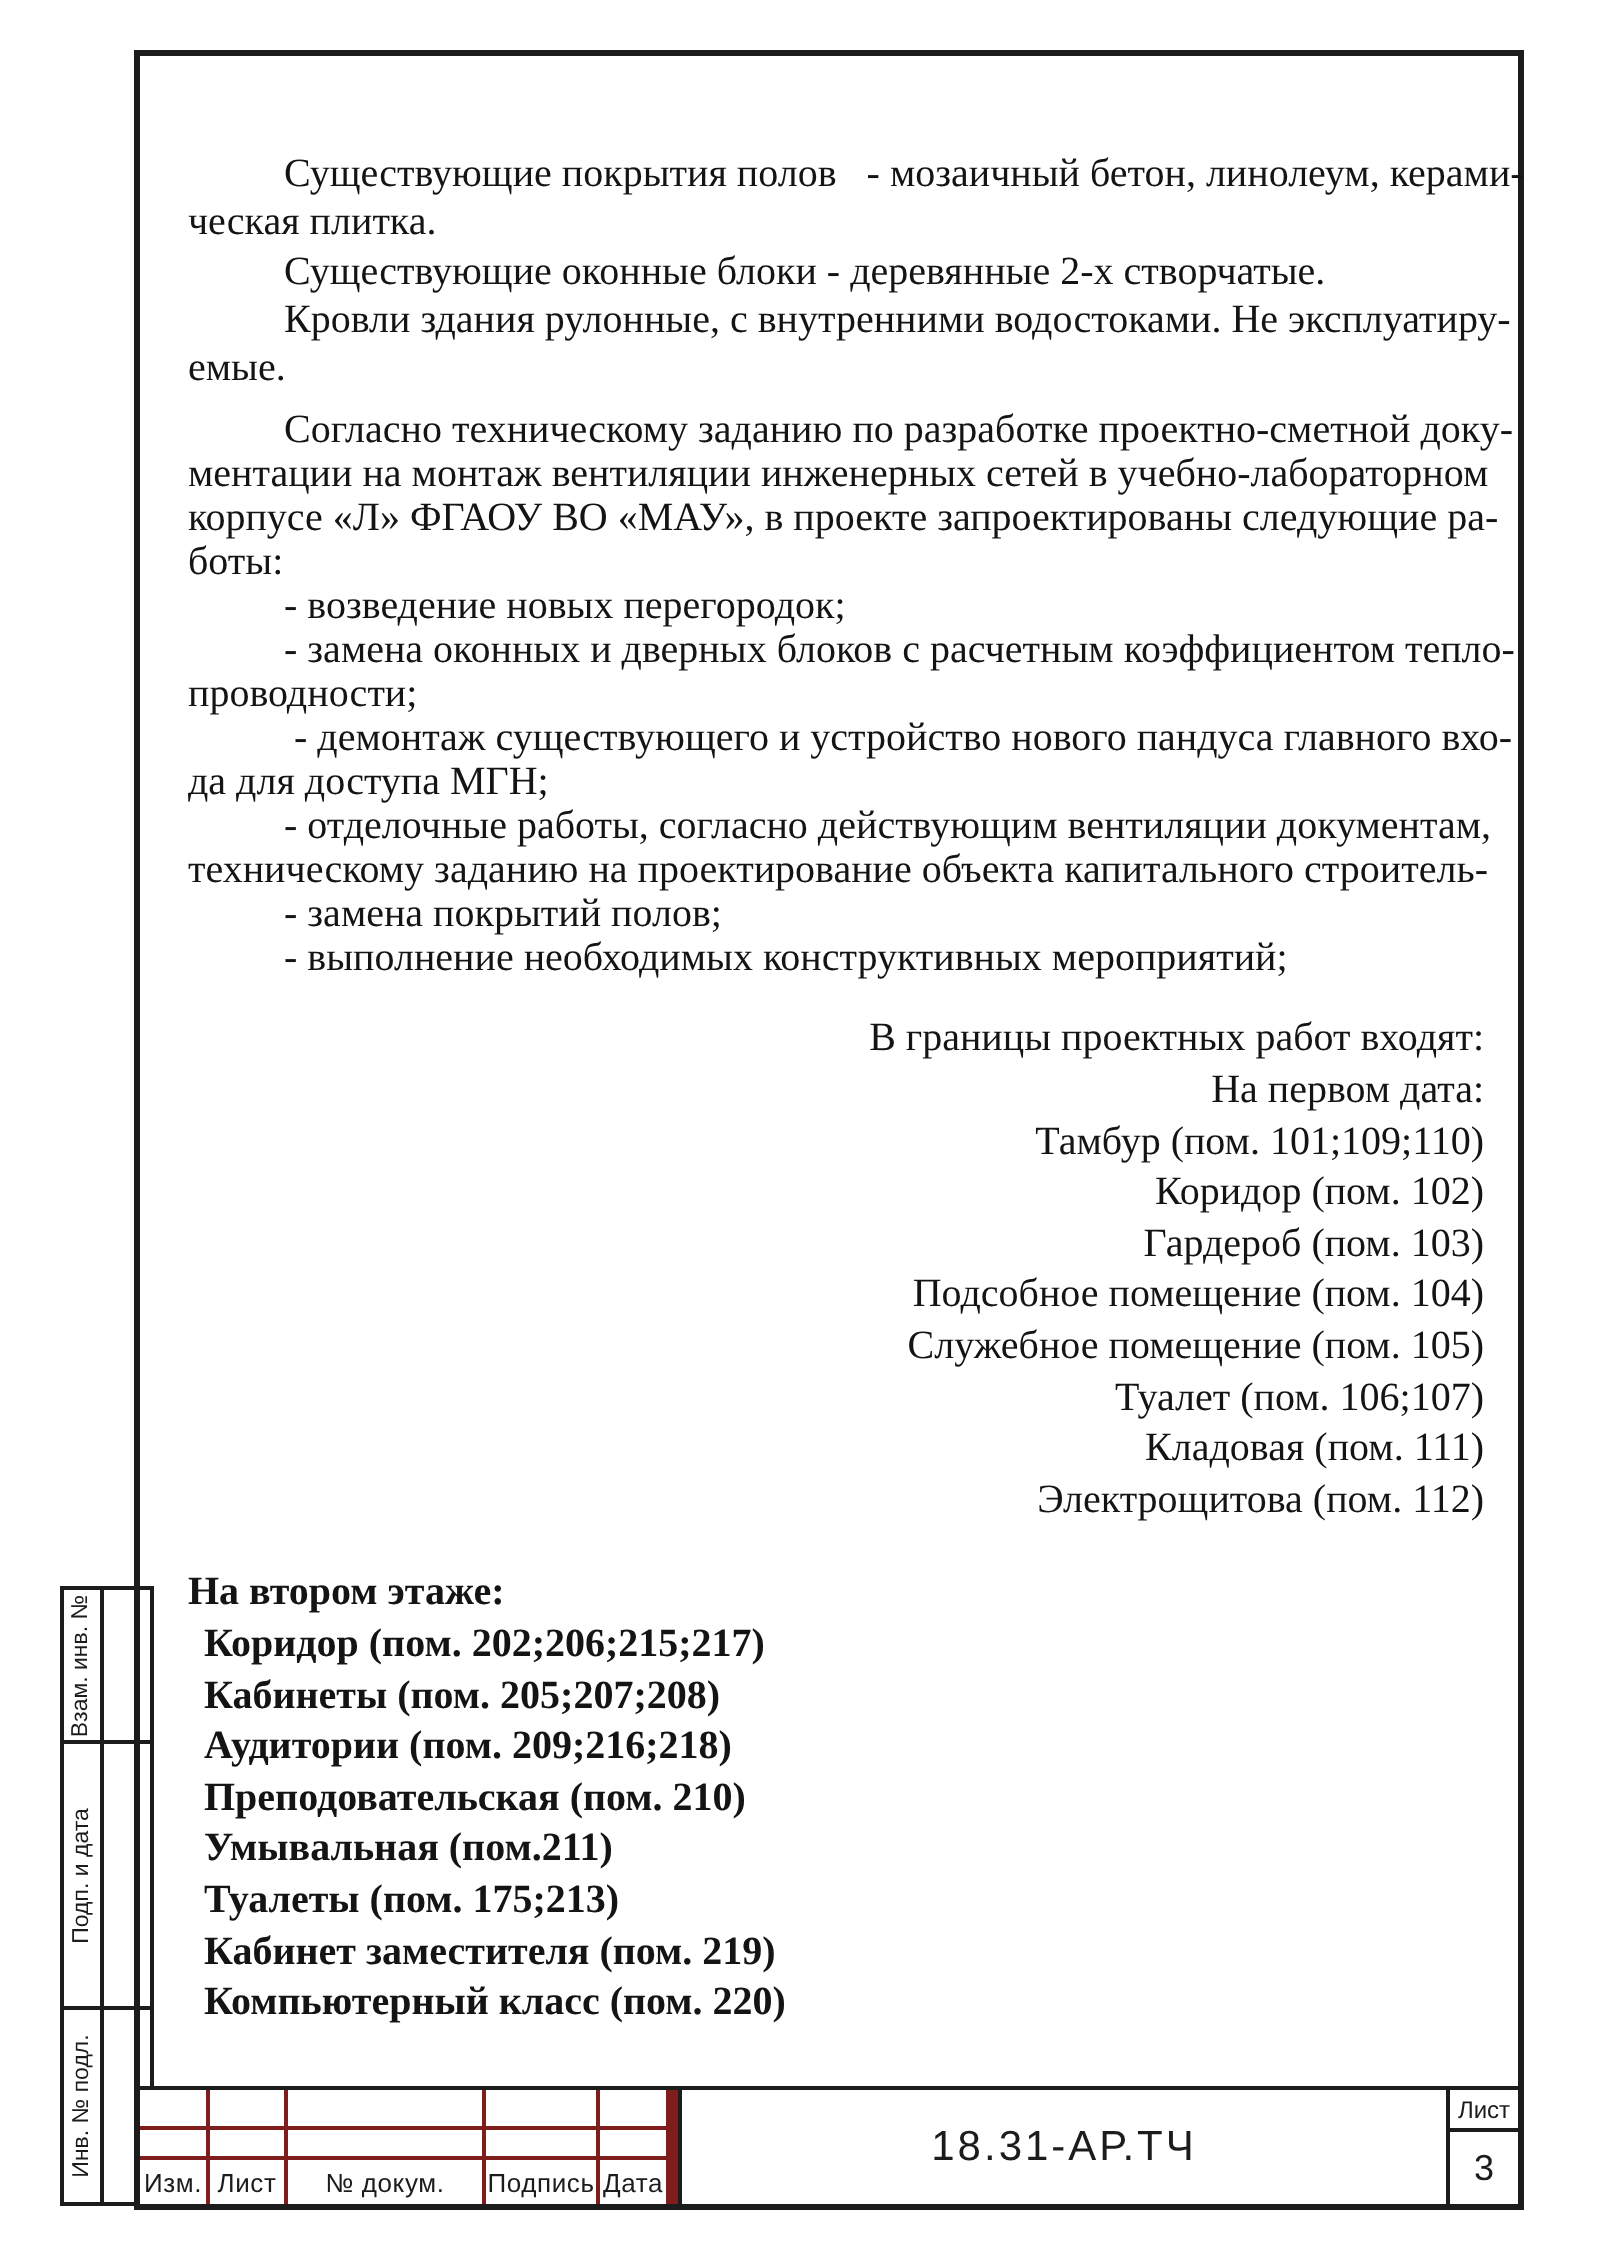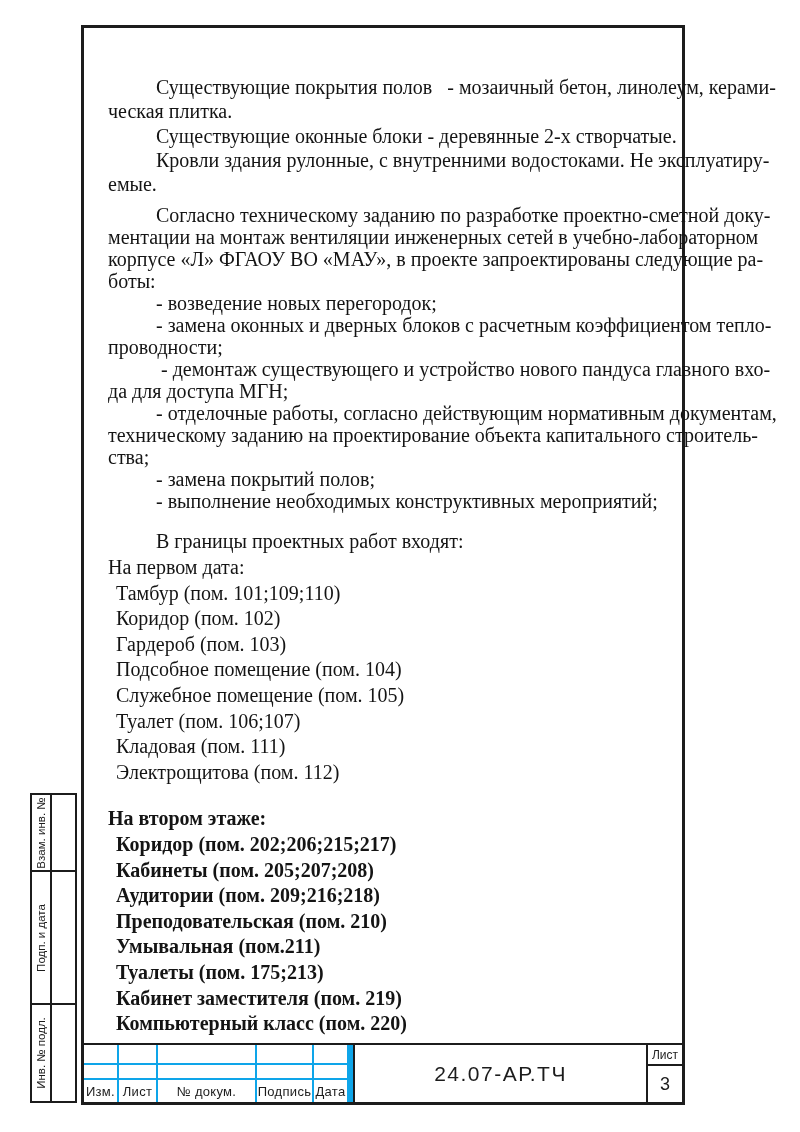--- a/index.html
+++ b/index.html
@@ -3,52 +3,52 @@
 <meta charset="utf-8">
 <style>
   html,body{margin:0;padding:0;background:#e8e8e8;}
   .page{
     position:relative;width:800px;height:1132px;background:#ffffff;
     font-family:"Liberation Serif","DejaVu Serif",serif;color:#141414;
     overflow:hidden;
   }
   
   .frame{
-    position:absolute;left:81px;top:25px;width:604px;height:1080px;
+    position:absolute;left:67px;top:25px;width:695px;height:1080px;
     border:3px solid #1c1c1c;box-sizing:border-box;
   }
   
   .textarea{
     position:absolute;left:24px;top:47px;width:648px;
     font-size:20px;
   }
   .ln{white-space:nowrap;}
   .i-p{margin-left:48px;}
   .i-n{margin-left:0;}
   .i-l{margin-left:8px;}
   .b1 .ln{height:24.3px;line-height:24.3px;}
   .b2 .ln{height:22px;line-height:22px;}
-  .b3 .ln{height:25.6px;line-height:25.6px;}
+  .b3 .ln{height:25.6px;line-height:25.6px;text-align:right;}
   .b4 .ln{height:25.6px;line-height:25.6px;}
   .b1{margin-top:0;}
   .b2{margin-top:8px;}
   .b3{margin-top:17px;}
   .b4{margin-top:21px;font-weight:bold;}
 
   
   .tb{
     position:absolute;left:0;right:0;bottom:0;height:57px;
     border-top:2.5px solid #1c1c1c;display:flex;box-sizing:content-box;
     background:#fff;
   }
   .tb-rev{
     width:269px;display:grid;
     grid-template-columns:33px 37px 97px 55px 33px;
     grid-template-rows:18px 13px 1fr;
-    gap:2px;background:#0ea5e9;border-right:2px solid #1c1c1c;
+    gap:2px;background:#7f1d1d;border-right:2px solid #1c1c1c;
   }
   .tb-rev > div{background:#fff;display:flex;align-items:center;justify-content:center;}
   .gost{
     font-family:"Liberation Sans","DejaVu Sans",sans-serif;
     color:#1c1c1c;
   }
   .tb-rev .lbl{font-size:13px;letter-spacing:0.3px;}
   .tb-code{flex:1;display:flex;align-items:center;justify-content:center;}
   .tb-code span{font-size:21px;letter-spacing:1.5px;}
   .tb-sheet{width:34px;border-left:2px solid #1c1c1c;display:flex;flex-direction:column;}
@@ -118,23 +118,22 @@
         <div class="blk b2">
           <div class="ln i-p">Согласно техническому заданию по разработке проектно-сметной доку-</div>
           <div class="ln i-n">ментации на монтаж вентиляции инженерных сетей в учебно-лабораторном</div>
           <div class="ln i-n">корпусе «Л» ФГАОУ ВО «МАУ», в проекте запроектированы следующие ра-</div>
           <div class="ln i-n">боты:</div>
           <div class="ln i-p">- возведение новых перегородок;</div>
           <div class="ln i-p">- замена оконных и дверных блоков с расчетным коэффициентом тепло-</div>
           <div class="ln i-n">проводности;</div>
           <div class="ln i-p">&nbsp;- демонтаж существующего и устройство нового пандуса главного вхо-</div>
           <div class="ln i-n">да для доступа МГН;</div>
-          <div class="ln i-p">- отделочные работы, согласно действующим нормативным документам,</div>
+          <div class="ln i-p">- отделочные работы, согласно действующим вентиляции документам,</div>
           <div class="ln i-n">техническому заданию на проектирование объекта капитального строитель-</div>
-          <div class="ln i-n">ства;</div>
           <div class="ln i-p">- замена покрытий полов;</div>
           <div class="ln i-p">- выполнение необходимых конструктивных мероприятий;</div>
         </div>
         <div class="blk b3">
           <div class="ln i-p">В границы проектных работ входят:</div>
           <div class="ln i-n">На первом дата:</div>
           <div class="ln i-l">Тамбур (пом. 101;109;110)</div>
           <div class="ln i-l">Коридор (пом. 102)</div>
           <div class="ln i-l">Гардероб (пом. 103)</div>
           <div class="ln i-l">Подсобное помещение (пом. 104)</div>
@@ -168,21 +167,21 @@
         <div></div>
         <div></div>
         <div></div>
         <div class="lbl gost">Изм.</div>
         <div class="lbl gost">Лист</div>
         <div class="lbl gost">№ докум.</div>
         <div class="lbl gost">Подпись</div>
         <div class="lbl gost">Дата</div>
       </div>
       <div class="tb-code">
-        <span class="gost">24.07-АР.ТЧ</span>
+        <span class="gost">18.31-АР.ТЧ</span>
       </div>
       <div class="tb-sheet">
         <div class="tb-sheet-label gost">Лист</div>
         <div class="tb-sheet-num gost">3</div>
       </div>
     </div>
 
   </div>
 </div>
 

